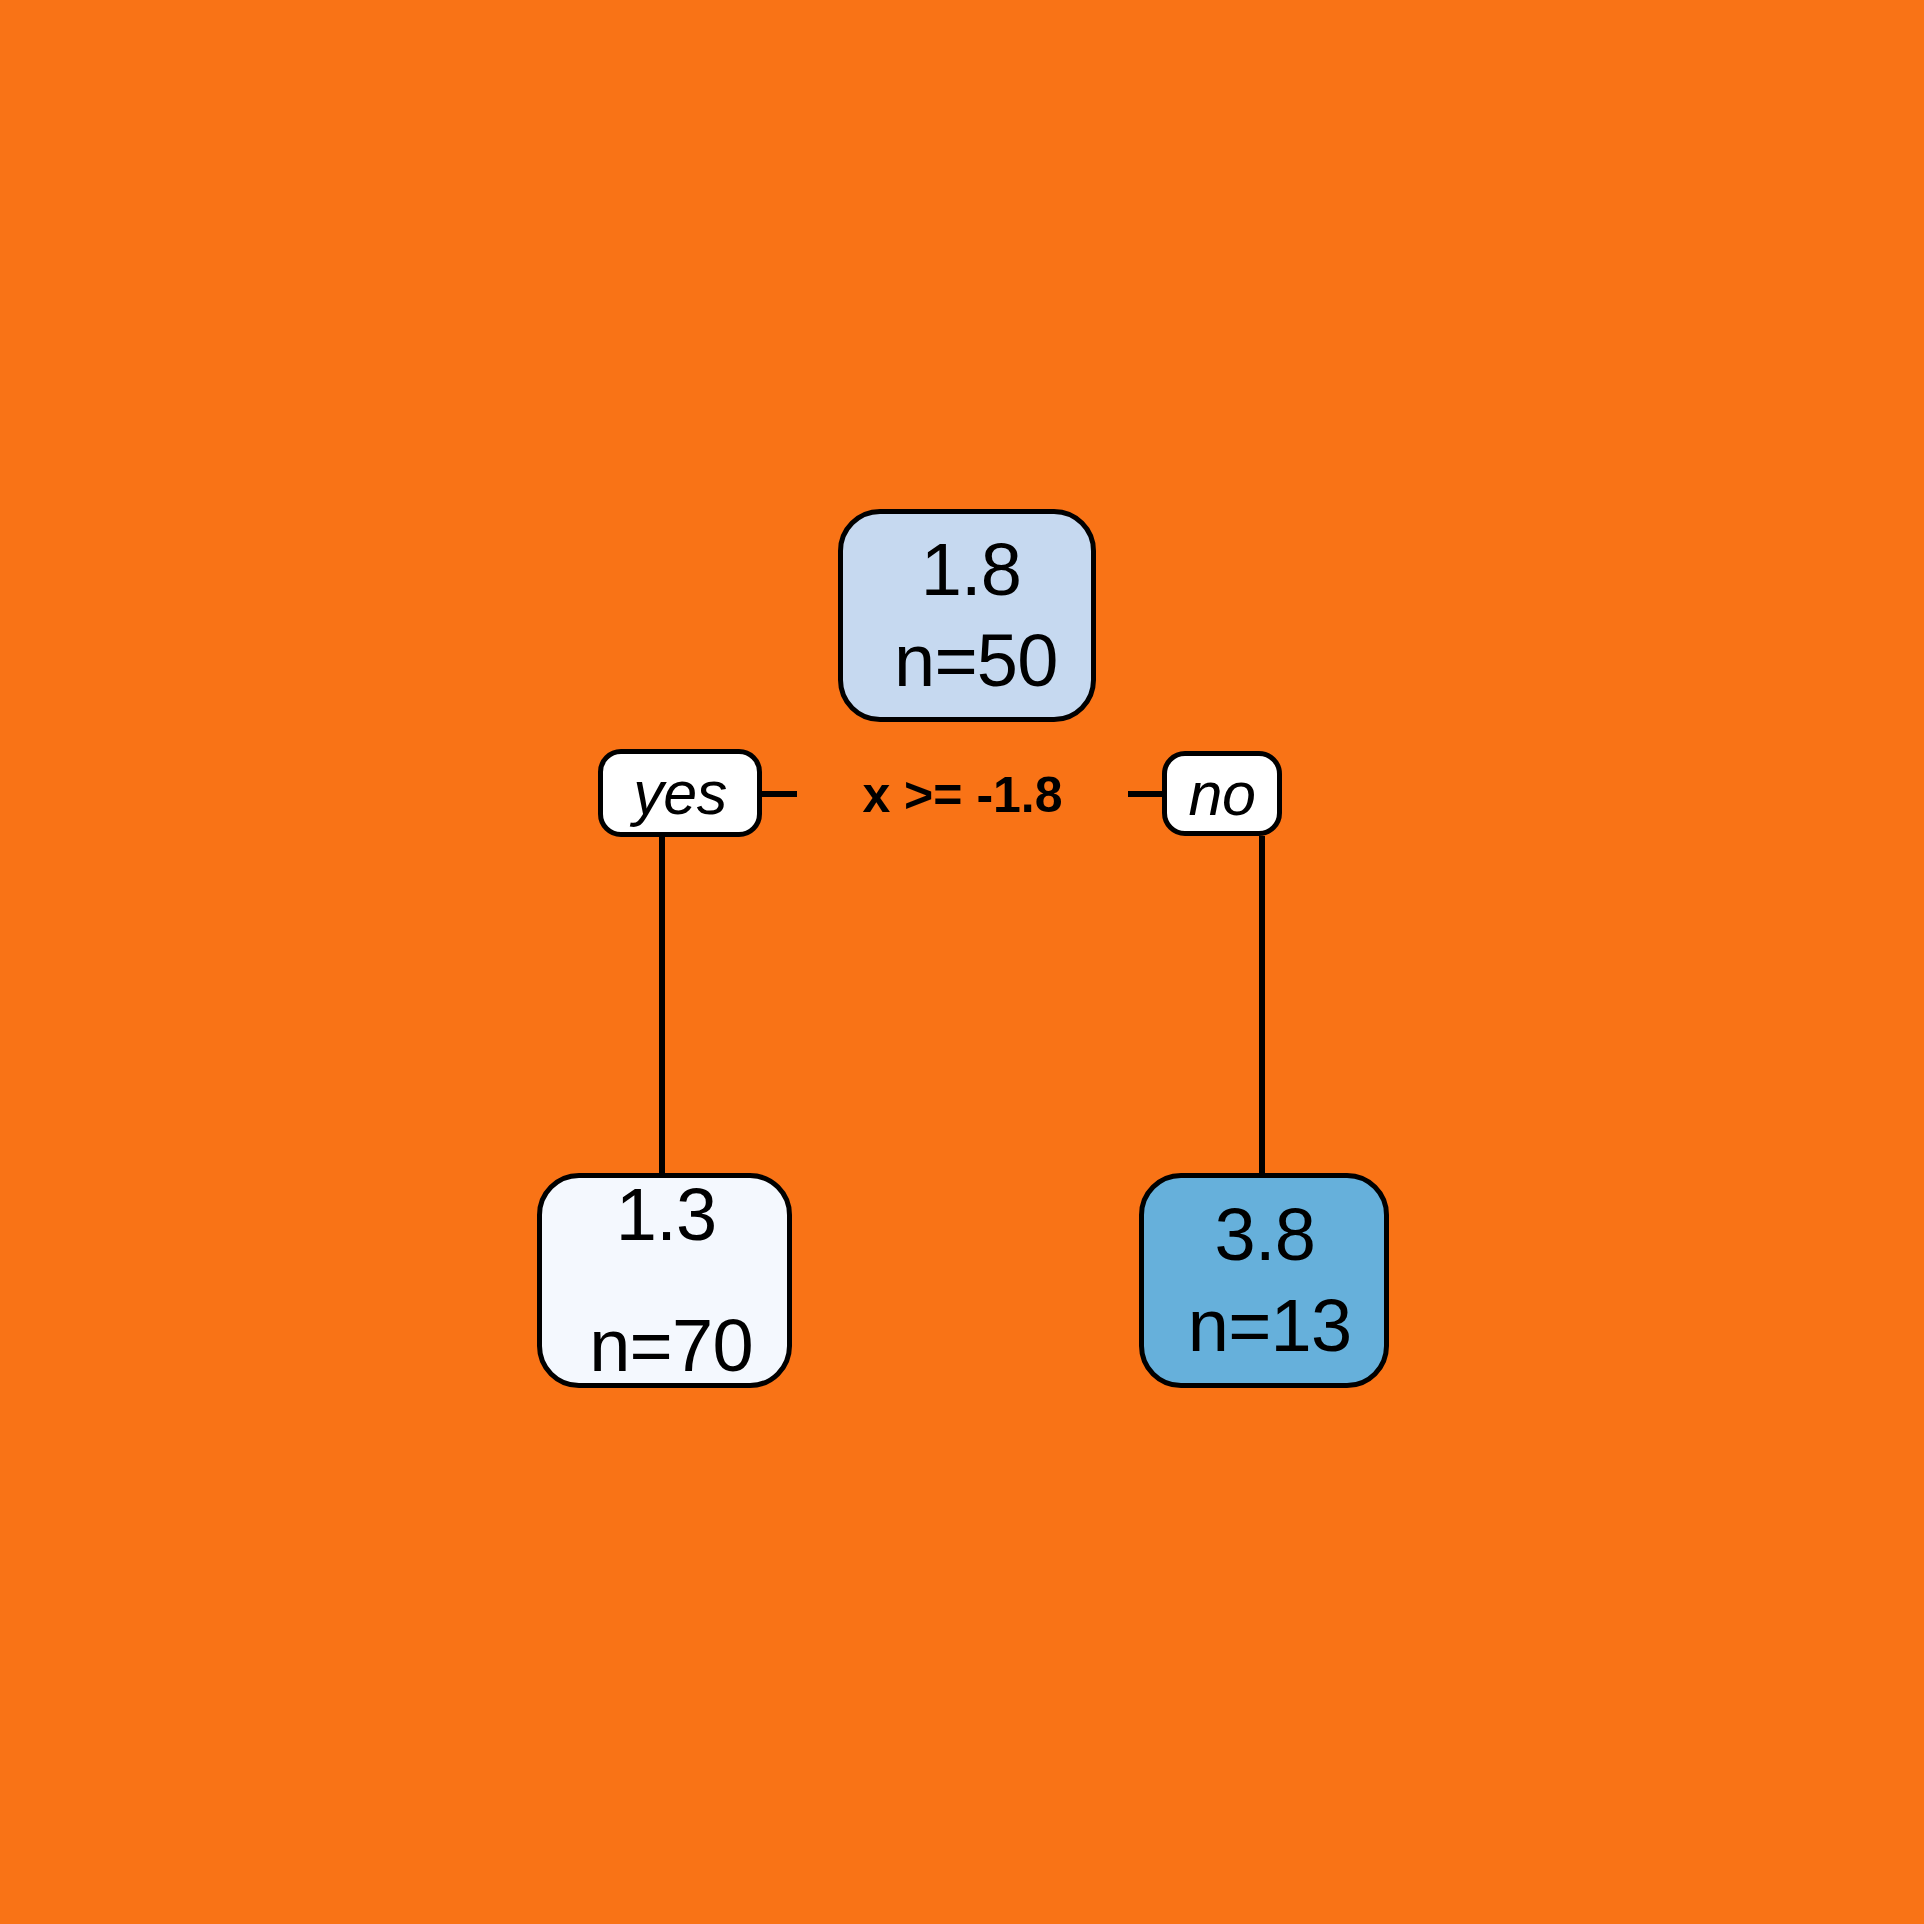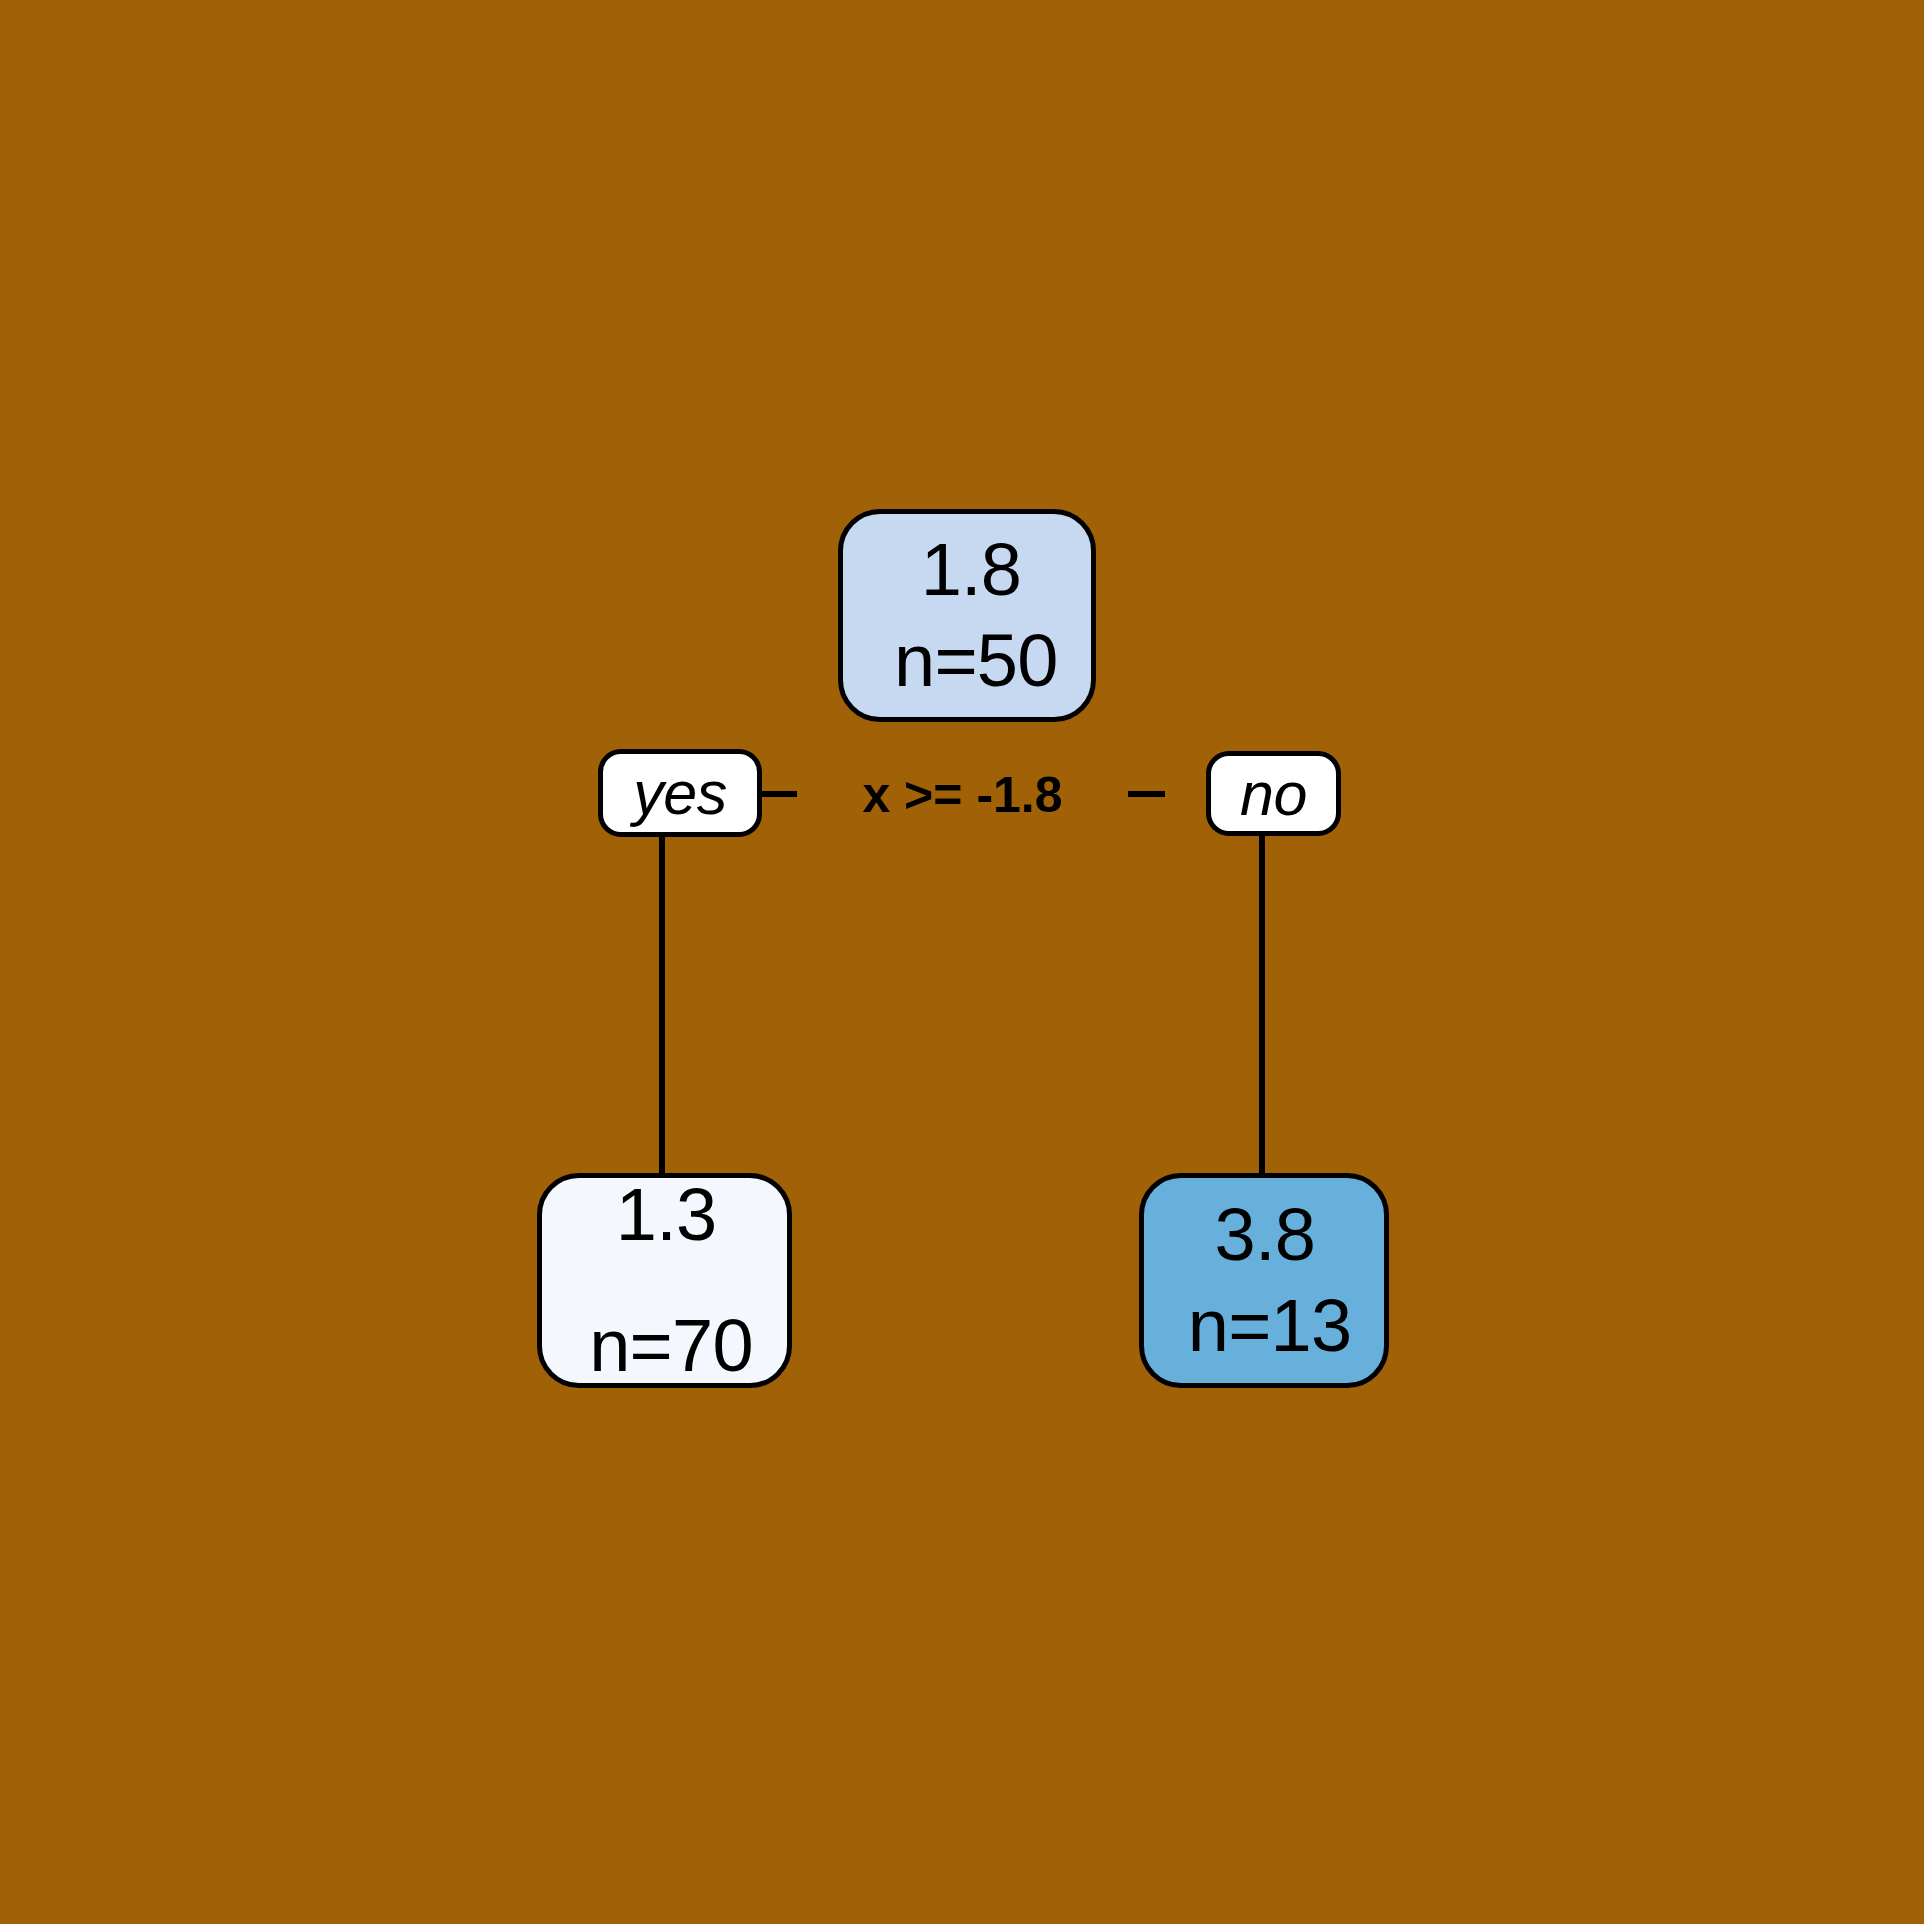--- a/index.html
+++ b/index.html
@@ -12,21 +12,21 @@
     width: 1925px;
     height: 1925px;
     font-family: "Liberation Sans", sans-serif;
     overflow: hidden;
   }
 
   #tree-canvas {
     position: relative;
     width: 1925px;
     height: 1925px;
-    background: #a16207;
+    background: #f97316;
   }
 
   
   .node {
     position: absolute;
     box-sizing: border-box;
     border: 5.6px solid #000000;
     border-radius: 42px;
     display: flex;
     flex-direction: column;
@@ -95,23 +95,22 @@
   }
   #branch-yes {
     left: 598px;
     top: 749px;
     width: 164px;
     height: 88px;
   }
   #branch-no {
     left: 1162px;
     top: 751px;
-    width: 135px;
+    width: 120px;
     height: 85px;
-    margin-left: 44px;
   }
 
   .split-label {
     position: absolute;
     left: 794px;
     top: 752px;
     width: 337px;
     height: 85px;
     display: flex;
     justify-content: center;

